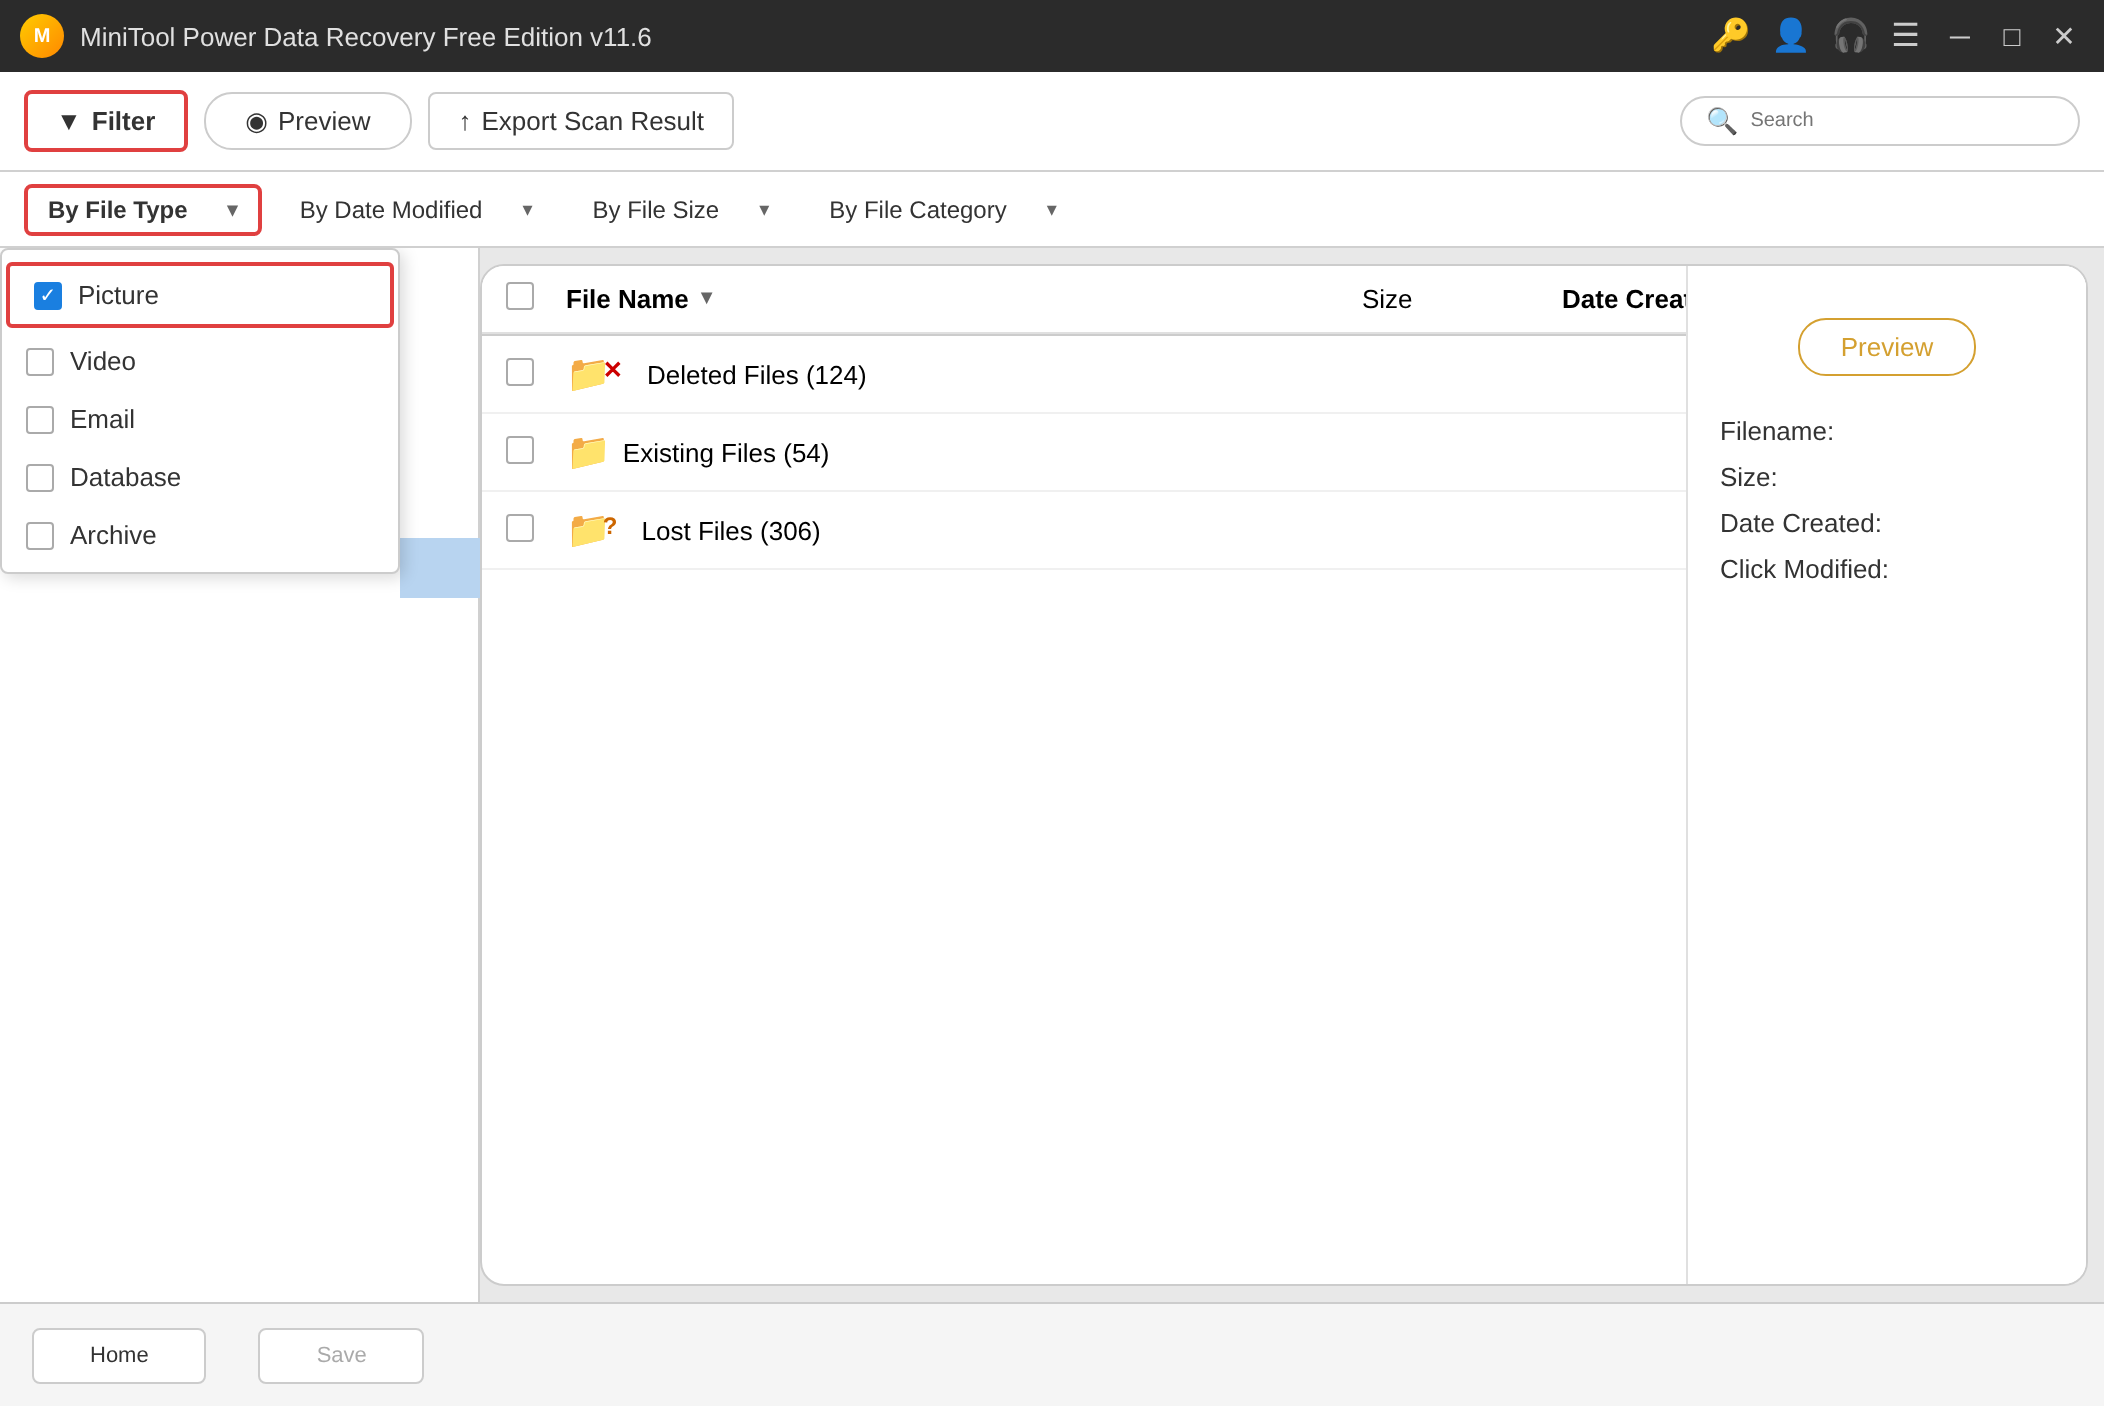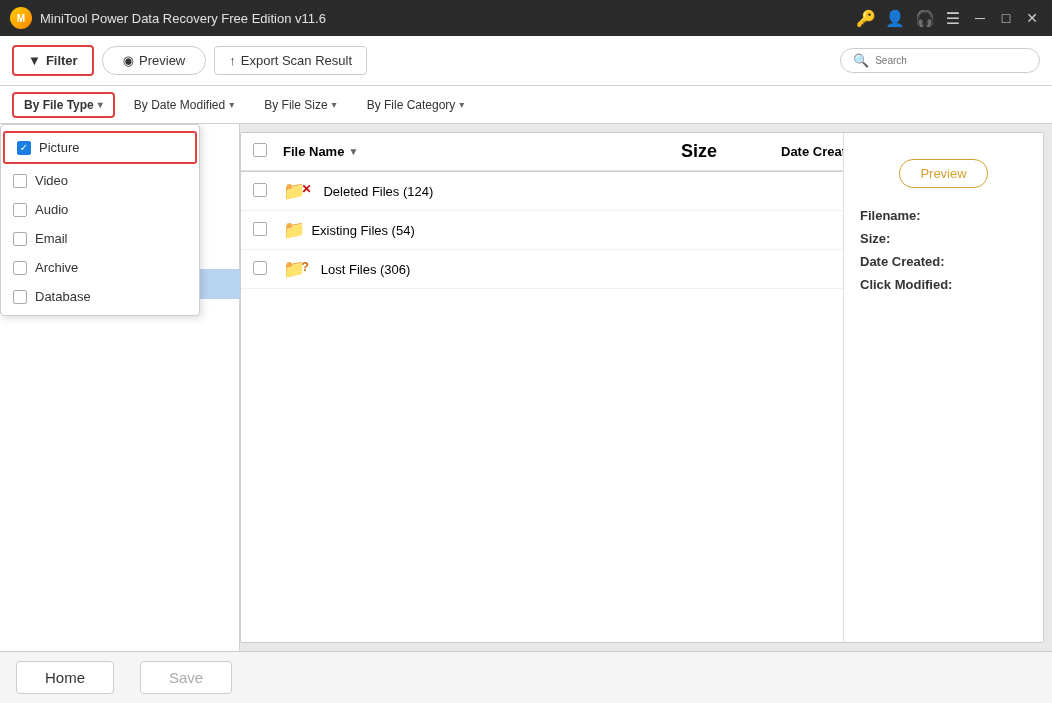--- a/index.html
+++ b/index.html
@@ -72,21 +72,21 @@
       background: #ffffff;
       border-bottom: 1px solid #d0d0d0;
       height: 38px;
       display: flex;
       align-items: center;
       padding: 0 12px;
       gap: 8px;
       flex-shrink: 0;
     }
     .filter-dropdown {
-      display: flex; align-items: center; gap: 4px;
+      display: flex; align-items: center; gap: 20px;
       padding: 4px 10px; border-radius: 4px; cursor: pointer;
       font-size: 12px; border: 1px solid transparent;
       background: #fff; color: #333; justify-content: flex-end;
     }
     .filter-dropdown.active {
       border: 2px solid #e04040;
       font-weight: 600;
     }
     .filter-dropdown .chevron { font-size: 10px; color: #666; }
 
@@ -146,36 +146,36 @@
     }
 
     
     .right-content {
       flex: 1;
       display: flex;
       flex-direction: column;
       background: #fff;
       margin: 8px 8px 8px 0;
       border: 1px solid #ccc;
-      border-radius: 2px;
+      border-radius: 12px;
       position: relative;
       overflow: hidden;
     }
 
     
     .file-list-header {
       display: flex; align-items: center;
       padding: 8px 12px;
       border-bottom: 1px solid #e0e0e0;
       background: #fff;
       gap: 0;
     }
     .file-list-header .col-check { width: 30px; }
     .file-list-header .col-name { flex: 1; display: flex; align-items: center; gap: 4px; font-weight: 600; font-size: 13px; }
-    .file-list-header .col-size { width: 100px; font-weight: 700; font-size: 18px; }
+    .file-list-header .col-size { width: 100px; font-weight: 400; font-size: 13px; }
     .file-list-header .col-created { width: 130px; font-weight: 600; font-size: 13px; }
     .file-list-header .col-modified { width: 120px; font-weight: 600; font-size: 13px; }
     .sort-arrow { font-size: 10px; color: #666; }
 
     
     .header-divider { border-bottom: 1px solid #ccc; }
 
     
     .file-row {
       display: flex; align-items: center;
@@ -206,39 +206,39 @@
       display: flex; flex-direction: column; gap: 0;
     }
     .preview-btn-container {
       display: flex; justify-content: center; margin-bottom: 20px; margin-top: 10px;
     }
     .preview-btn {
       padding: 6px 20px; border: 1px solid #d4a030; border-radius: 14px;
       color: #d4a030; background: #fff; cursor: pointer; font-size: 13px;
     }
     .info-row { margin-bottom: 8px; font-size: 13px; color: #333; }
-    .info-label { font-weight: 700; margin-top: 20px; }
+    .info-label { font-weight: 400; margin-top: 20px; }
 
     
     .status-bar {
       background: #f5f5f5;
       border-top: 1px solid #ccc;
       height: 52px;
       display: flex;
       align-items: center;
       padding: 0 16px;
       flex-shrink: 0;
     }
     .status-text { flex: 1; font-size: 13px; color: #333; }
     .status-link { color: #1a7fe0; text-decoration: underline; cursor: pointer; font-size: 13px; display: block; }
     .status-text strong { font-weight: 700; }
     .status-buttons { display: flex; gap: 10px; }
     .status-btn {
       padding: 7px 28px; border: 1px solid #ccc; border-radius: 4px;
-      background: #fff; font-size: 15px; cursor: pointer; color: #333;
+      background: #fff; font-size: 11px; cursor: pointer; color: #333;
     }
     .status-btn.disabled { color: #aaa; margin-left: 16px; }
 
     
     .cb { width: 14px; height: 14px; border: 1px solid #aaa; border-radius: 2px; display: inline-block; }
 
     
     .app-icon {
       width: 22px; height: 22px; background: linear-gradient(135deg, #ffcc00, #ff8800);
       border-radius: 50%; display: flex; align-items: center; justify-content: center;
@@ -312,33 +312,29 @@
       <div class="dropdown-item checked">
         <div class="checkbox checked">✓</div>
         <span>Picture</span>
       </div>
       <div class="dropdown-item">
         <div class="checkbox"></div>
         <span>Video</span>
       </div>
       <div class="dropdown-item">
         <div class="checkbox"></div>
-        <span>Audio</span>
+        <span>Email</span>
       </div>
       <div class="dropdown-item">
         <div class="checkbox"></div>
-        <span>Email</span>
+        <span>Database</span>
       </div>
       <div class="dropdown-item">
         <div class="checkbox"></div>
         <span>Archive</span>
-      </div>
-      <div class="dropdown-item">
-        <div class="checkbox"></div>
-        <span>Database</span>
       </div>
     </div>
 
     <div class="left-panel-blue"></div>
   </div>
 
   <div class="right-content">
     <span class="close-panel-btn">✕</span>
 
     <div class="file-list-header">

